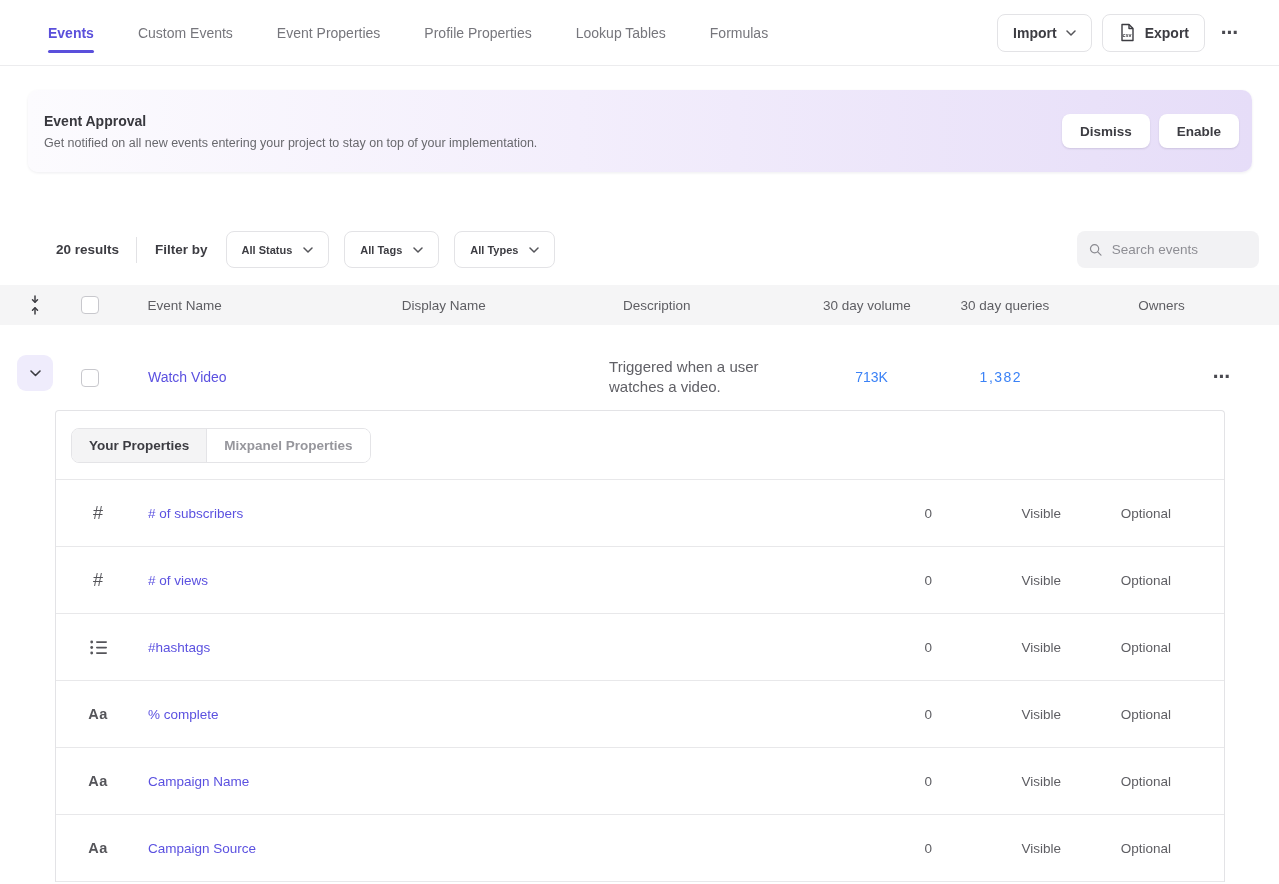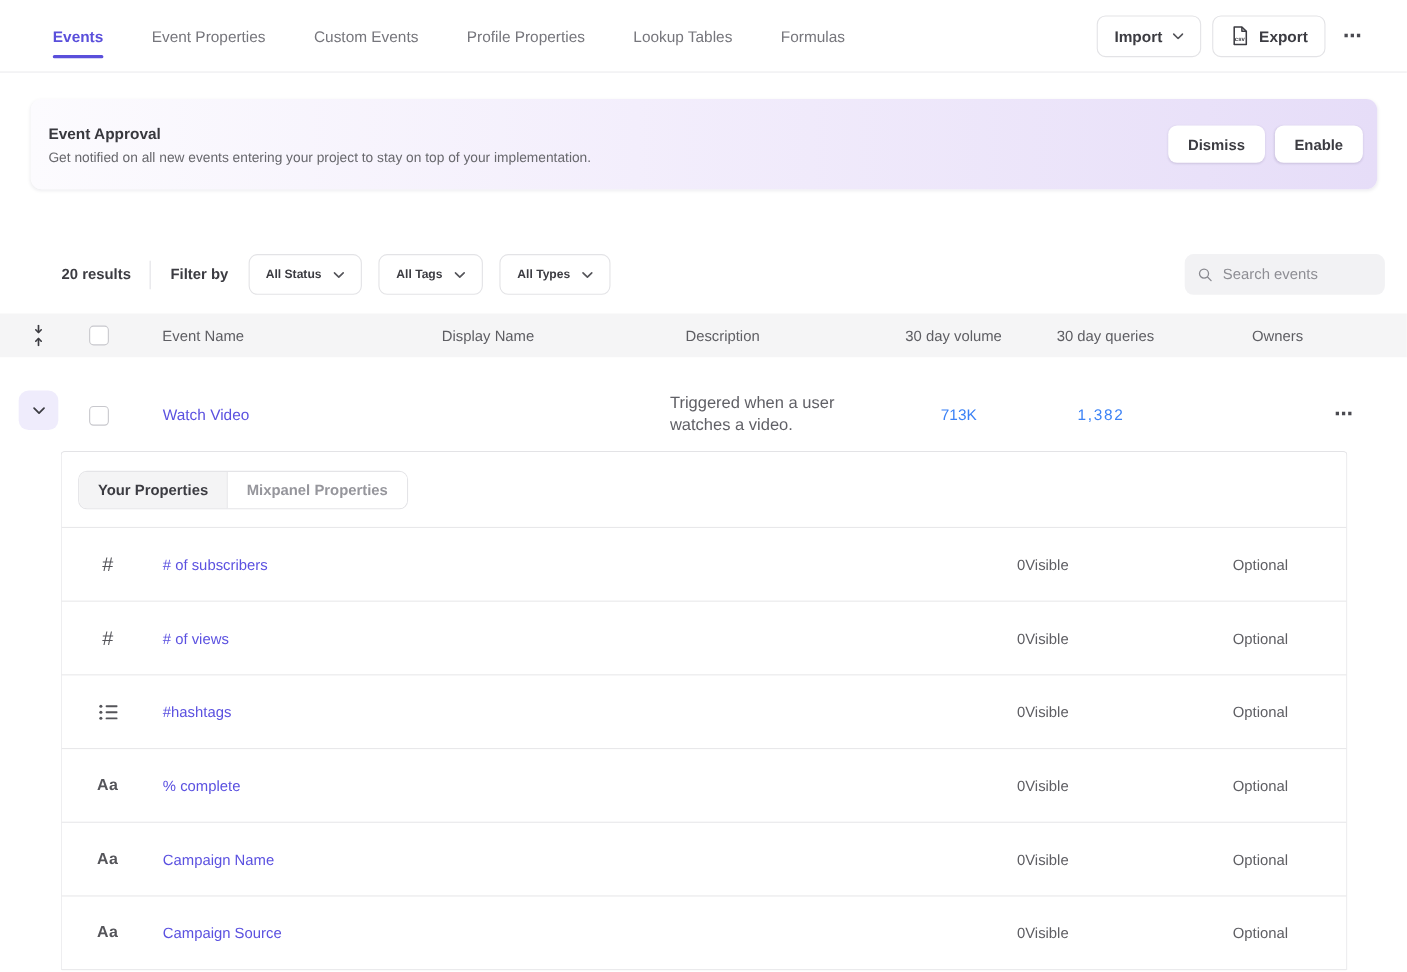--- a/index.html
+++ b/index.html
@@ -71,31 +71,31 @@
   .seg-control{display:inline-flex;border:1px solid #e4e4e7;border-radius:8px;overflow:hidden;height:35px;}
   .seg{display:flex;align-items:center;padding:0 17px;font-size:13.5px;font-weight:600;cursor:pointer;}
   .seg.active{background:#f4f4f5;color:#3c3c42;}
   .seg.inactive{background:#fff;color:#96969c;border-left:1px solid #e4e4e7;}
   .prop-row{display:flex;align-items:center;height:67px;border-bottom:1px solid var(--border-light);padding-right:53px;}
   .prop-icon{width:40px;margin-left:22px;display:flex;justify-content:center;align-items:center;color:#55555a;}
   .icon-hash{font-size:18px;font-weight:400;color:#55555a;}
   .icon-aa{font-size:14.5px;font-weight:600;color:#55555a;letter-spacing:0.5px;}
   .prop-name{flex:1;margin-left:30px;font-size:13.5px;color:var(--link);cursor:pointer;}
   .prop-value{width:80px;text-align:right;font-size:13.5px;color:#5e5e63;}
-  .prop-visible{width:129px;text-align:left;font-size:13.5px;color:#5e5e63;}
+  .prop-visible{width:129px;text-align:right;font-size:13.5px;color:#5e5e63;}
   .prop-req{width:110px;text-align:right;font-size:13.5px;color:#5e5e63;}
 </style>
 </head>
 <body>
 
 <div class="topnav">
   <div class="nav-tabs">
     <div class="nav-tab active">Events</div>
+    <div class="nav-tab">Custom Events</div>
     <div class="nav-tab">Event Properties</div>
-    <div class="nav-tab">Custom Events</div>
     <div class="nav-tab">Profile Properties</div>
     <div class="nav-tab">Lookup Tables</div>
     <div class="nav-tab">Formulas</div>
   </div>
   <div class="nav-right">
     <button class="btn-outline">
       <span>Import</span>
       <svg class="chev-svg" width="10" height="6" viewBox="0 0 10 6">
           <path d="M1 1l4 4 4-4" stroke="currentColor" stroke-width="1.5" fill="none" stroke-linecap="round" stroke-linejoin="round"></path>
         </svg>

